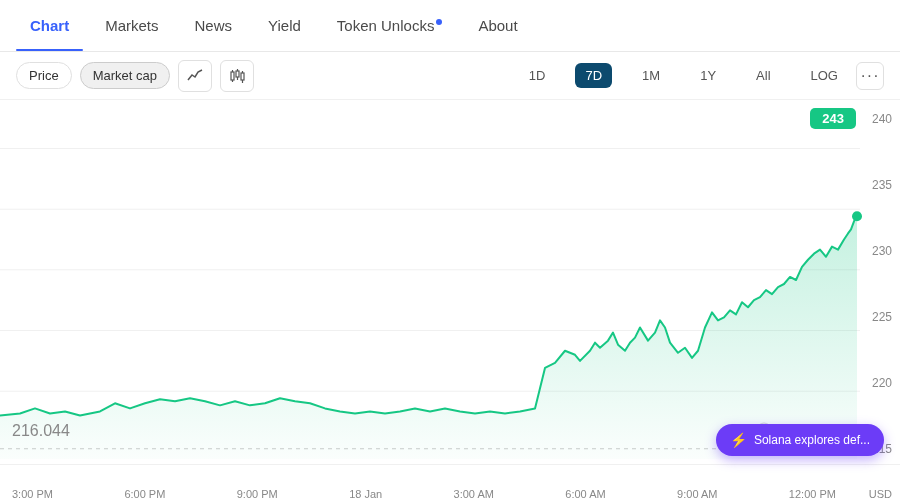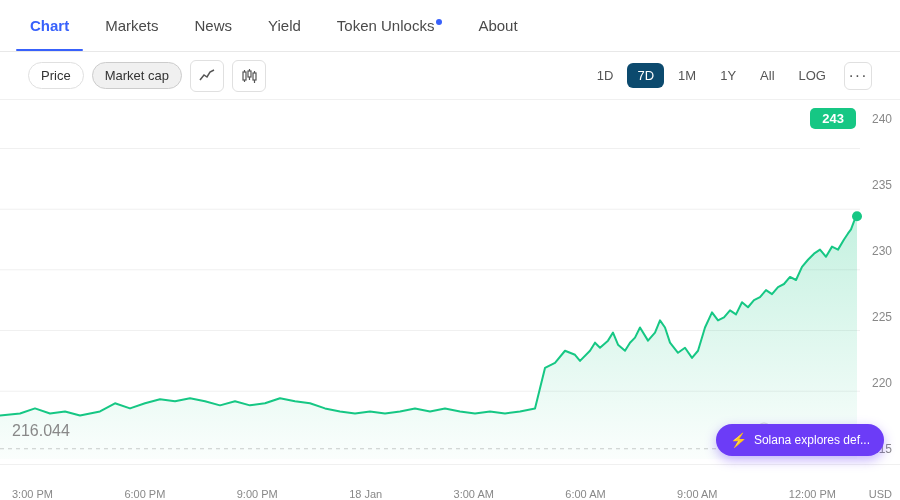--- a/index.html
+++ b/index.html
@@ -52,21 +52,21 @@
       border-radius: 50%;
       margin-left: 2px;
       vertical-align: super;
       font-size: 8px;
     }
 
     
     .toolbar {
       display: flex;
       align-items: center;
-      padding: 10px 28px;
+      padding: 10px 16px;
       gap: 8px;
       border-bottom: 1px solid #f0f0f0;
       height: 48px;
     }
     .pill-btn {
       padding: 5px 12px;
       border-radius: 20px;
       border: 1px solid #e0e0e0;
       background: #fff;
       font-size: 13px;
@@ -89,21 +89,21 @@
       border: 1px solid #e0e0e0;
       background: #fff;
       cursor: pointer;
       color: #555;
       font-size: 14px;
     }
     .spacer { flex: 1; }
     .time-group {
       display: flex;
       align-items: center;
-      gap: 4px;
+      gap: 20px;
     }
     .time-btn {
       padding: 5px 10px;
       border-radius: 6px;
       border: none;
       background: none;
       font-size: 13px;
       color: #555;
       cursor: pointer;
       font-weight: 500;

